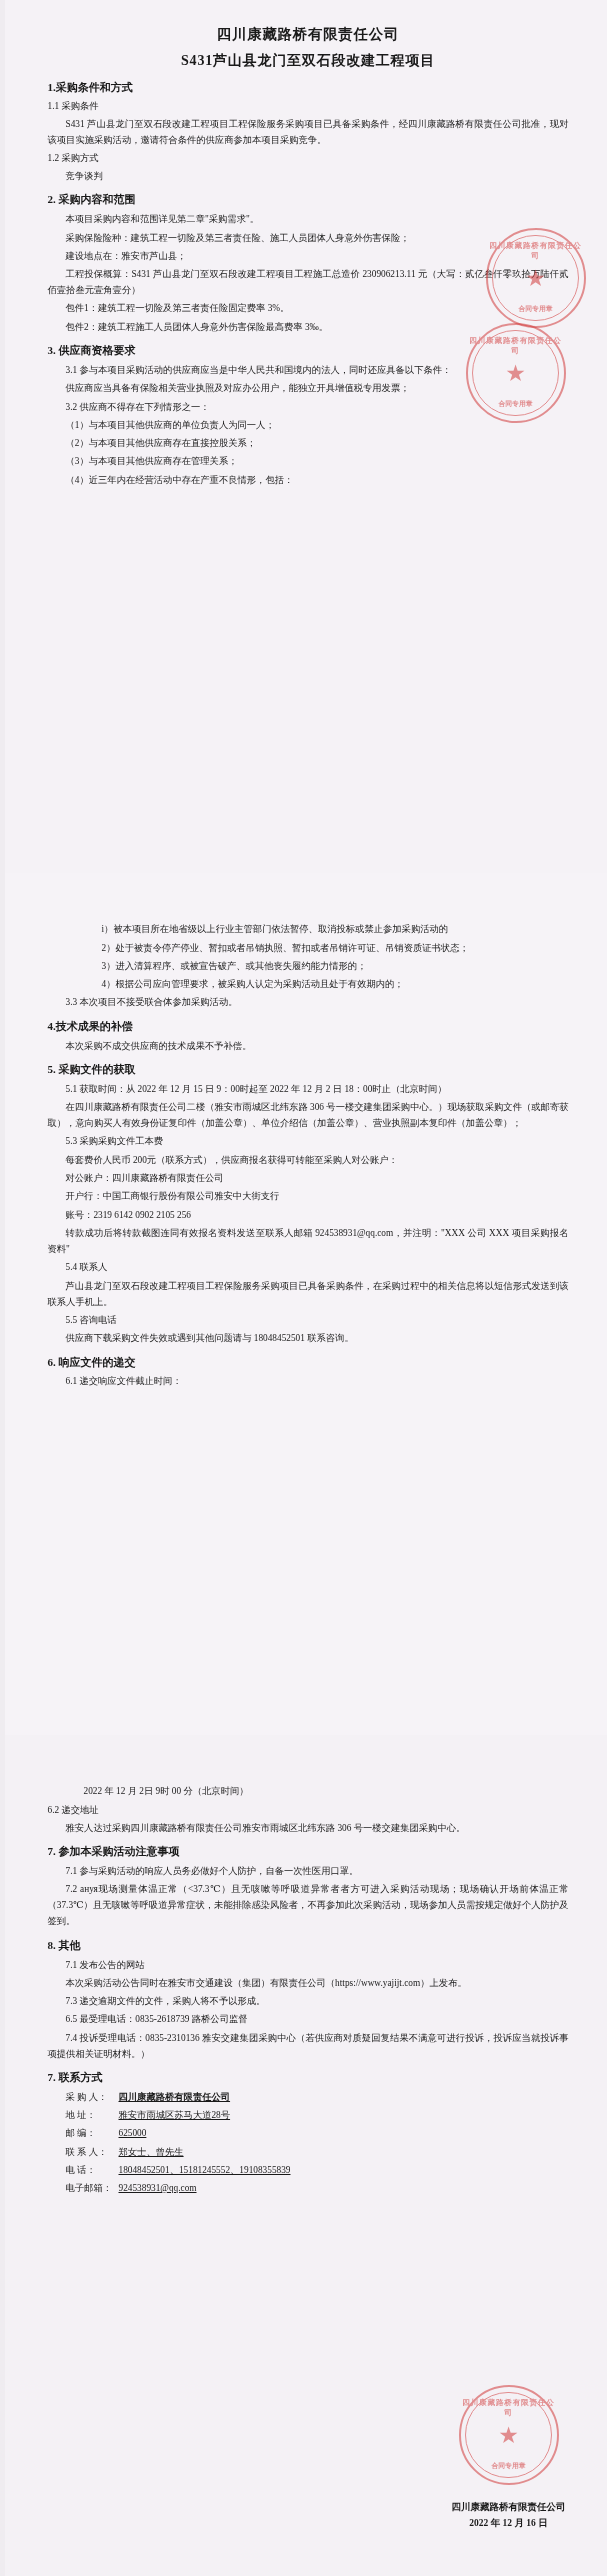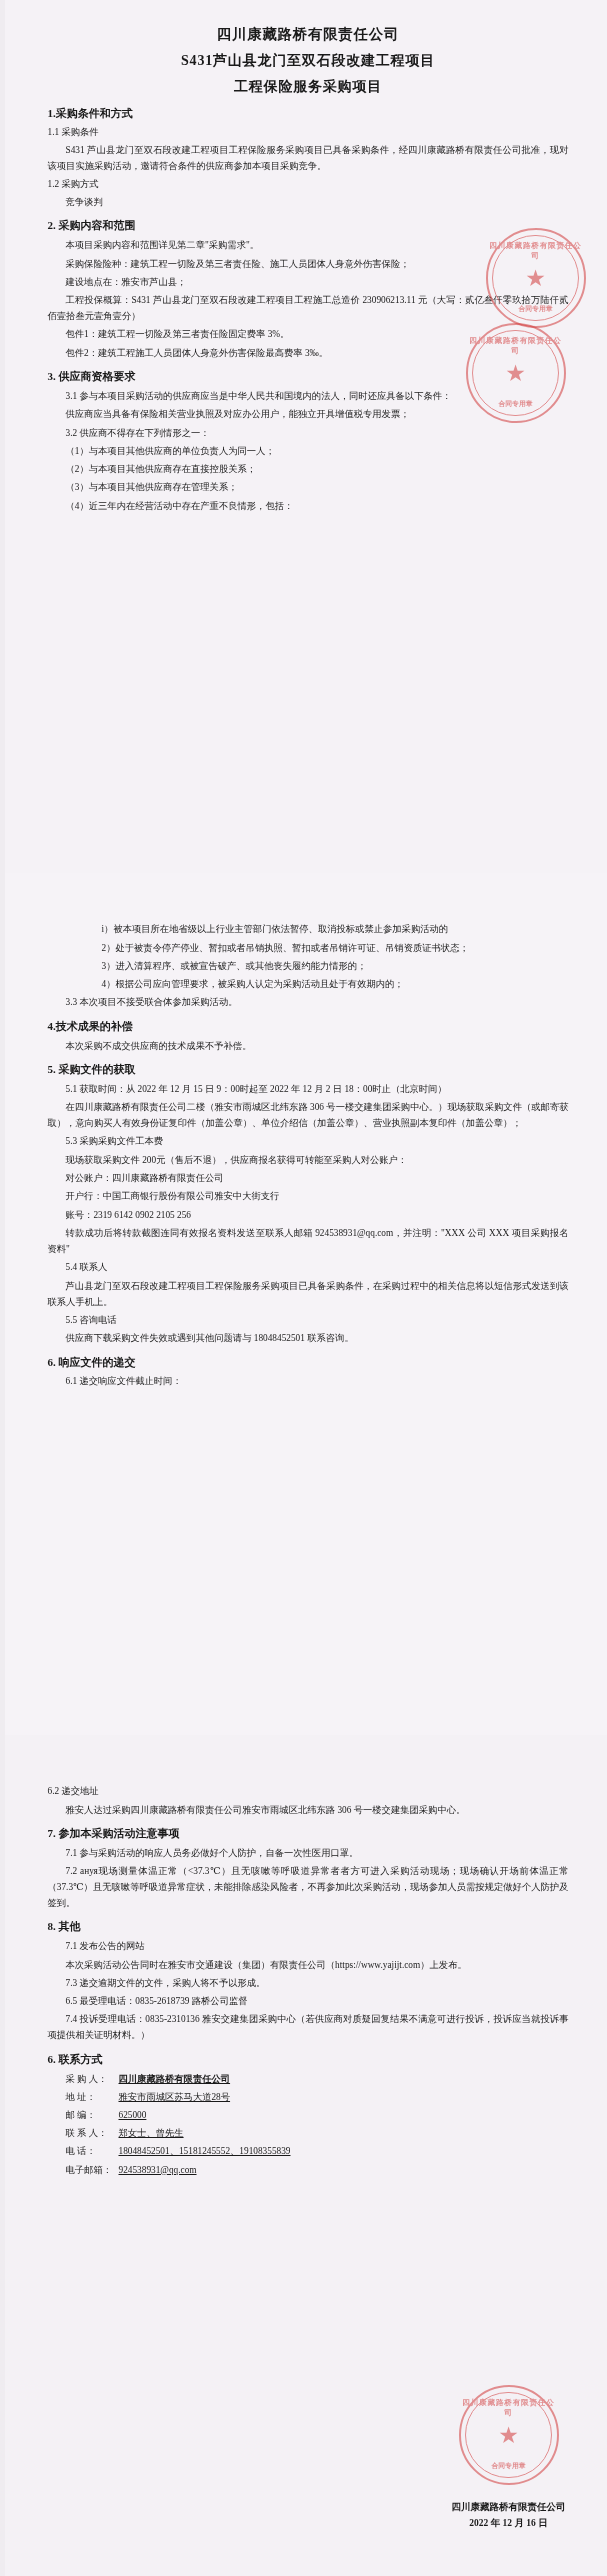--- a/index.html
+++ b/index.html
@@ -139,21 +139,20 @@
 </style>
 </head>
 <body>
 
 <div class="doc">
 
   <div class="page p1">
 
     <div class="doc-title l1">四川康藏路桥有限责任公司</div>
     <div class="doc-title l2">S431芦山县龙门至双石段改建工程项目</div>
-    <div class="doc-title l3">工程保险服务采购项目</div>
 
     <h2 class="sec">1.采购条件和方式</h2>
     <div class="sub">1.1 采购条件</div>
     <p class="body">S431 芦山县龙门至双石段改建工程项目工程保险服务采购项目已具备采购条件，经四川康藏路桥有限责任公司批准，现对该项目实施采购活动，邀请符合条件的供应商参加本项目采购竞争。</p>
     <div class="sub">1.2 采购方式</div>
     <p class="body">竞争谈判</p>
 
     <h2 class="sec">2. 采购内容和范围</h2>
     <p class="body">本项目采购内容和范围详见第二章"采购需求"。</p>
     <p class="body">采购保险险种：建筑工程一切险及第三者责任险、施工人员团体人身意外伤害保险；</p>
@@ -194,52 +193,53 @@
     <p class="body indent2">4）根据公司应向管理要求，被采购人认定为采购活动且处于有效期内的；</p>
     <p class="body">3.3 本次项目不接受联合体参加采购活动。</p>
 
     <h2 class="sec">4.技术成果的补偿</h2>
     <p class="body">本次采购不成交供应商的技术成果不予补偿。</p>
 
     <h2 class="sec">5. 采购文件的获取</h2>
     <p class="body">5.1 获取时间：从 2022 年 12 月 15 日 9：00时起至 2022 年 12 月 2 日 18：00时止（北京时间）</p>
     <p class="body">在四川康藏路桥有限责任公司二楼（雅安市雨城区北纬东路 306 号一楼交建集团采购中心。）现场获取采购文件（或邮寄获取），意向购买人有效身份证复印件（加盖公章）、单位介绍信（加盖公章）、营业执照副本复印件（加盖公章）；</p>
     <p class="body">5.3 采购采购文件工本费</p>
-    <p class="body">现场获取采购文件 200元（售后不退），供应商报名获得可转能至采购人对公账户：</p>
+    <p class="body">每套费价人民币 200元（联系方式），供应商报名获得可转能至采购人对公账户：</p>
     <p class="body">对公账户：四川康藏路桥有限责任公司</p>
     <p class="body">开户行：中国工商银行股份有限公司雅安中大街支行</p>
     <p class="body">账号：2319 6142 0902 2105 256</p>
     <p class="body">转款成功后将转款截图连同有效报名资料发送至联系人邮箱 924538931@qq.com，并注明："XXX 公司 XXX 项目采购报名资料"</p>
     <p class="body">5.4 联系人</p>
     <p class="body">芦山县龙门至双石段改建工程项目工程保险服务采购项目已具备采购条件，在采购过程中的相关信息将以短信形式发送到该联系人手机上。</p>
     <p class="body">5.5 咨询电话</p>
     <p class="body">供应商下载采购文件失效或遇到其他问题请与 18048452501 联系咨询。</p>
 
     <h2 class="sec">6. 响应文件的递交</h2>
     <p class="body">6.1 递交响应文件截止时间：</p>
   </div>
 
   <div class="page p3">
     <div class="spacer-top"></div>
 
+    <p class="body indent1">2022 年 12 月 2日 9时 00 分（北京时间）</p>
     <p class="body noind">6.2 递交地址</p>
     <p class="body">雅安人达过采购四川康藏路桥有限责任公司雅安市雨城区北纬东路 306 号一楼交建集团采购中心。</p>
 
     <h2 class="sec">7. 参加本采购活动注意事项</h2>
     <p class="body">7.1 参与采购活动的响应人员务必做好个人防护，自备一次性医用口罩。</p>
     <p class="body">7.2 ануя现场测量体温正常（&lt;37.3℃）且无咳嗽等呼吸道异常者者方可进入采购活动现场；现场确认开场前体温正常（37.3℃）且无咳嗽等呼吸道异常症状，未能排除感染风险者，不再参加此次采购活动，现场参加人员需按规定做好个人防护及签到。</p>
 
     <h2 class="sec">8. 其他</h2>
     <p class="body">7.1 发布公告的网站</p>
     <p class="body">本次采购活动公告同时在雅安市交通建设（集团）有限责任公司（https://www.yajijt.com）上发布。</p>
     <p class="body">7.3 递交逾期文件的文件，采购人将不予以形成。</p>
     <p class="body">6.5 最受理电话：0835-2618739 路桥公司监督</p>
     <p class="body">7.4 投诉受理电话：0835-2310136 雅安交建集团采购中心（若供应商对质疑回复结果不满意可进行投诉，投诉应当就投诉事项提供相关证明材料。）</p>
 
-    <h2 class="sec">6. 联系方式</h2>
+    <h2 class="sec">7. 联系方式</h2>
 
     <div class="kv">
       <span class="k">采 购 人：</span><span class="u b">四川康藏路桥有限责任公司</span>
     </div>
     <div class="kv">
       <span class="k">地    址：</span><span class="u">雅安市雨城区苏马大道28号</span>
     </div>
     <div class="kv">
       <span class="k">邮    编：</span><span class="u">625000</span>
     </div>

